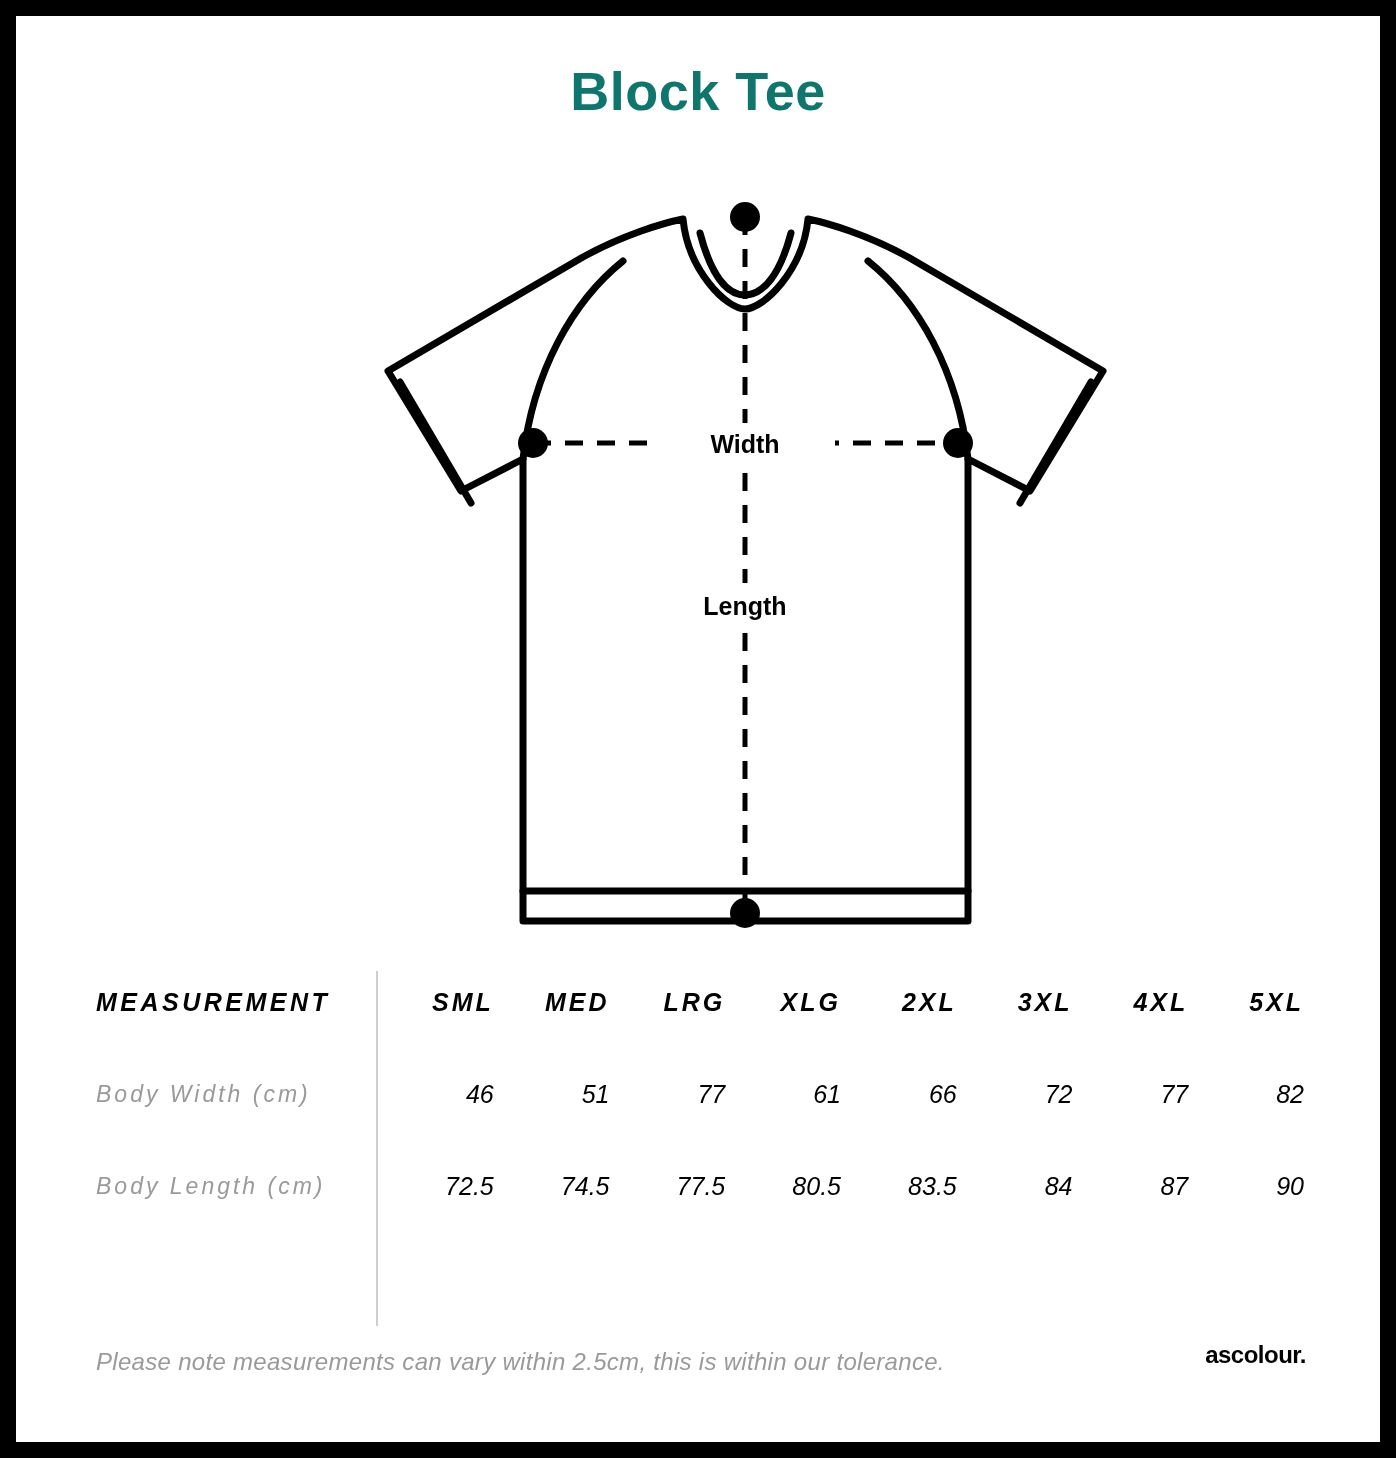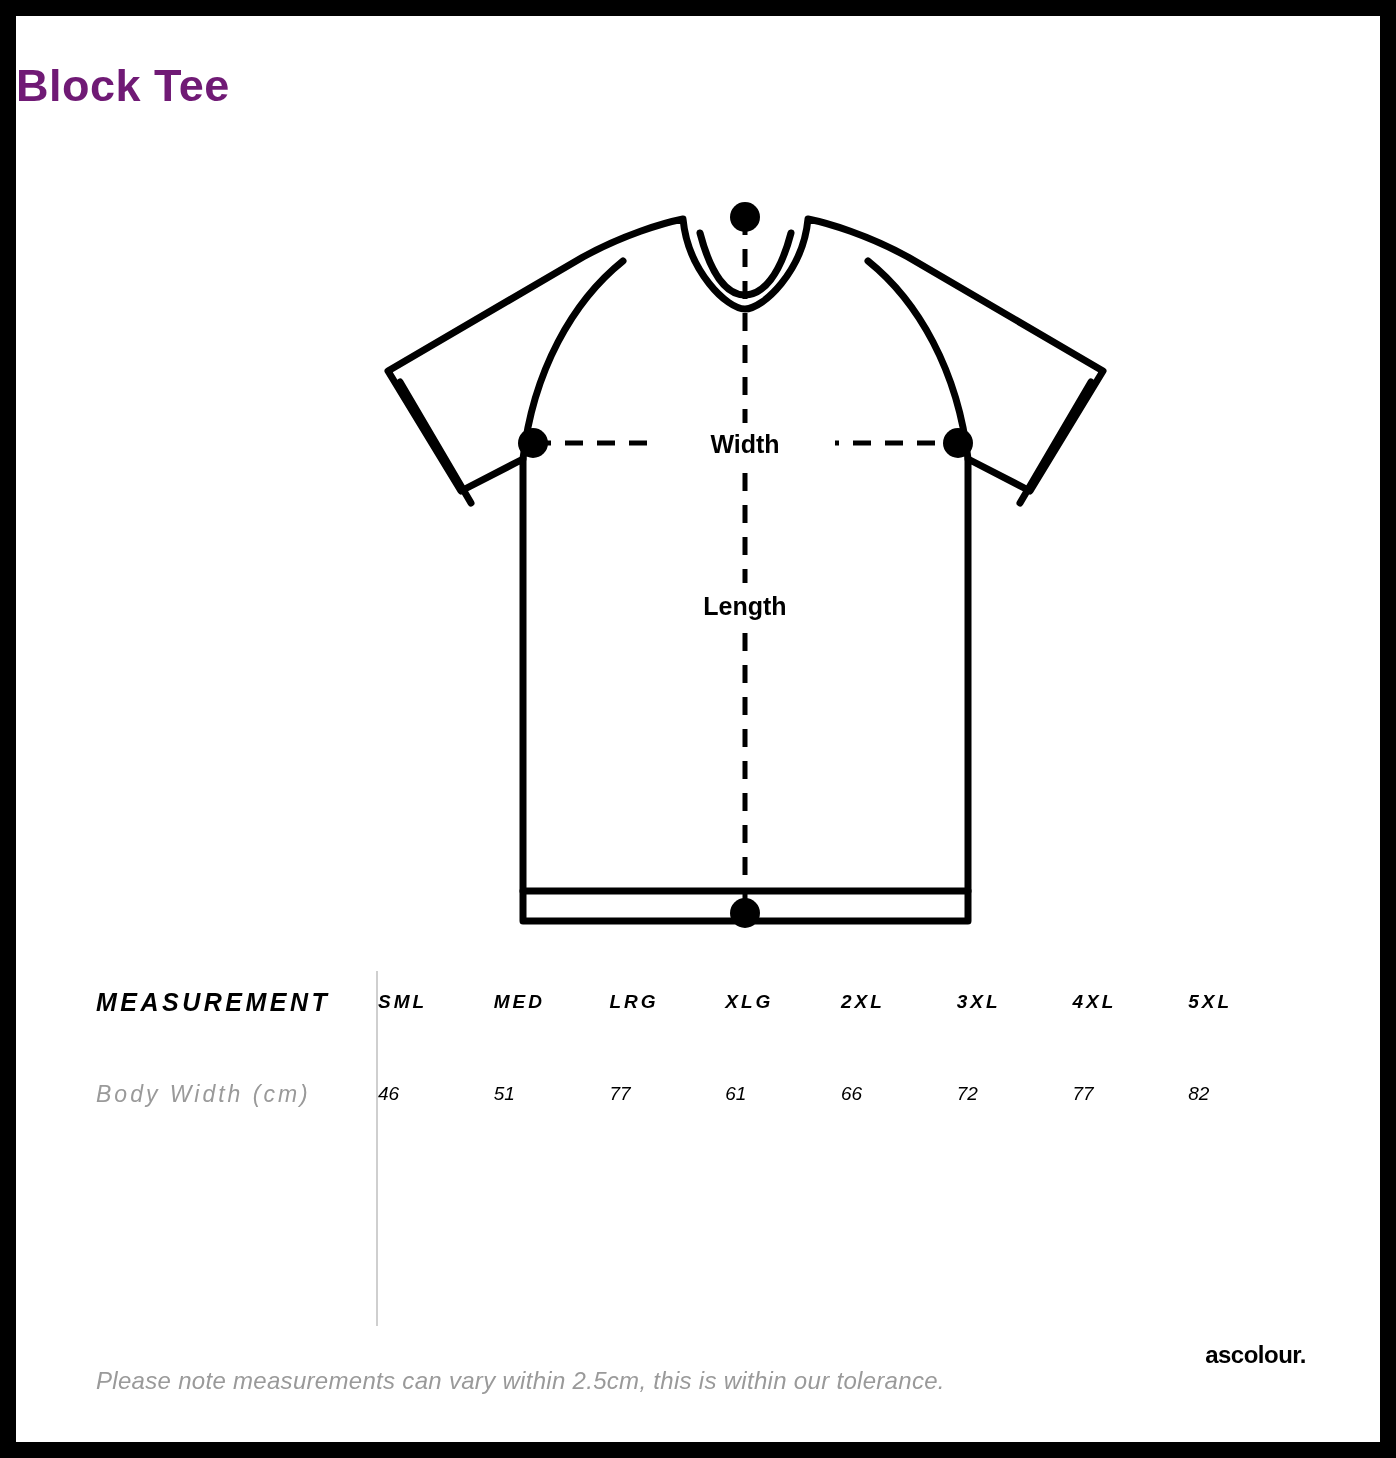--- a/index.html
+++ b/index.html
@@ -23,25 +23,25 @@
     position: relative;
     width: 100%;
     height: 100%;
     background: #ffffff;
   }
   .title {
     position: absolute;
     top: 44px;
     left: 0;
     width: 100%;
-    text-align: left;
-    font-size: 45px;
+    text-align: center;
+    font-size: 54px;
     font-weight: bold;
     letter-spacing: 0.5px;
-    color: #701a75;
+    color: #0f766e;
   }
   .diagram {
     position: absolute;
     top: 175px;
     left: 0;
     width: 100%;
     height: 760px;
     padding-left: 47px;
   }
   .table-wrap {
@@ -50,22 +50,22 @@
     top: 940px;
     width: 1210px;
     font-style: italic;
   }
   table.sizes {
     border-collapse: collapse;
     width: 100%;
     table-layout: fixed;
   }
   table.sizes th, table.sizes td {
-    text-align: left;
-    font-size: 19px;
+    text-align: right;
+    font-size: 25px;
     color: #000000;
     padding: 0;
     height: 92px;
     vertical-align: middle;
     font-weight: normal;
   }
   table.sizes th.measure-head, table.sizes td.measure-label {
     text-align: left;
     width: 282px;
     padding-left: 2px;
@@ -96,21 +96,20 @@
     background: #cfcfcf;
   }
   .footnote {
     position: absolute;
     left: 80px;
     top: 1332px;
     font-size: 24px;
     font-style: italic;
     color: #9a9a9a;
     letter-spacing: 0.3px;
-    margin-top: 19px;
   }
   .brand {
     position: absolute;
     right: 74px;
     top: 1325px;
     font-size: 24px;
     font-weight: bold;
     color: #000000;
     letter-spacing: -0.5px;
   }
@@ -198,20 +197,31 @@
             <td class="measure-label">Body Width (cm)</td>
             <td>46</td>
             <td>51</td>
             <td>77</td>
             <td>61</td>
             <td>66</td>
             <td>72</td>
             <td>77</td>
             <td>82</td>
           </tr>
+          <tr>
+            <td class="measure-label">Body Length (cm)</td>
+            <td>72.5</td>
+            <td>74.5</td>
+            <td>77.5</td>
+            <td>80.5</td>
+            <td>83.5</td>
+            <td>84</td>
+            <td>87</td>
+            <td>90</td>
+          </tr>
         </tbody>
       </table>
     </div>
 
     <div class="footnote">Please note measurements can vary within 2.5cm, this is within our tolerance.</div>
     <div class="brand">ascolour.</div>
 
   </div>
 </div>
 

